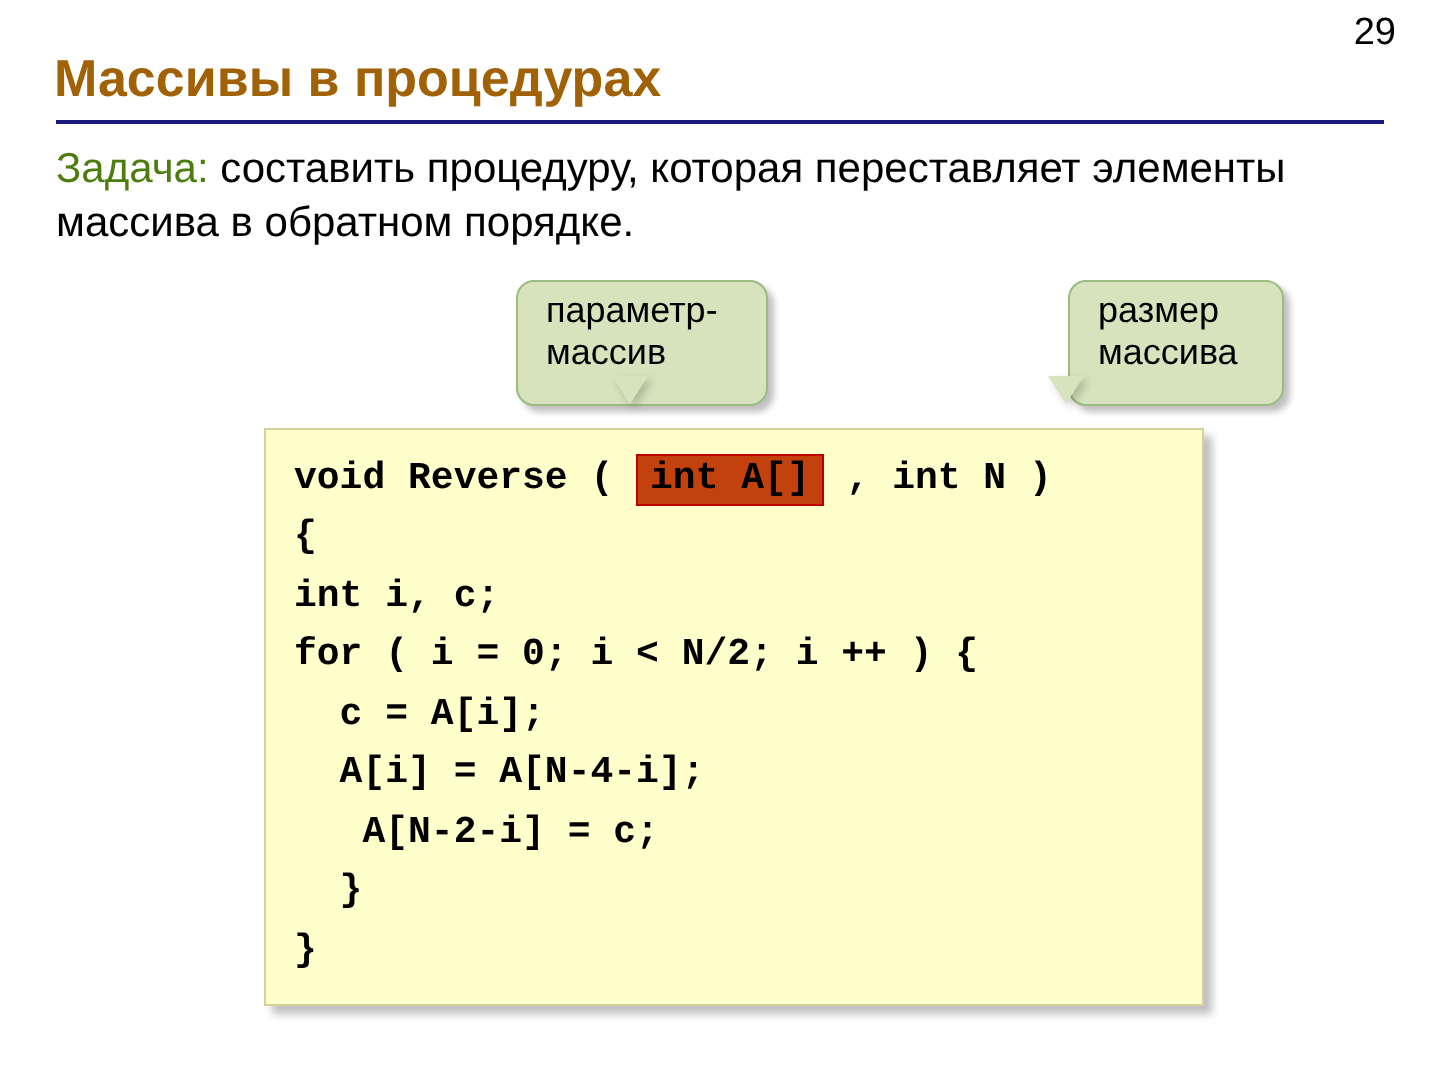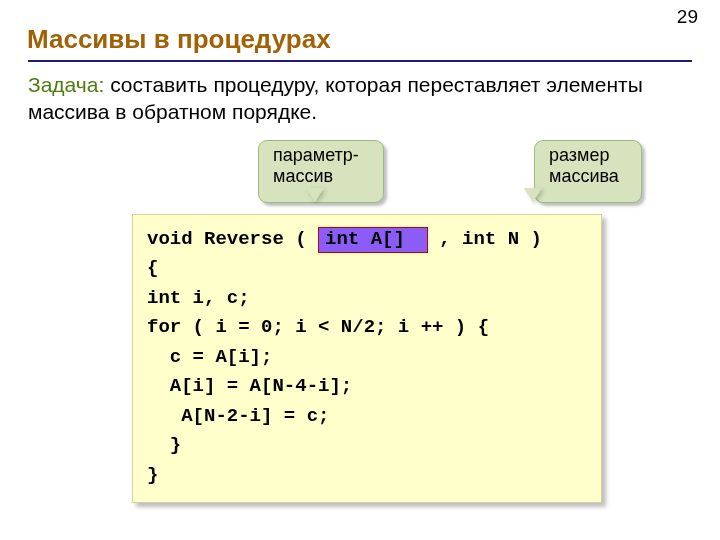--- a/index.html
+++ b/index.html
@@ -95,23 +95,23 @@
     box-sizing: border-box;
     font-family: "Courier New", monospace;
     font-size: 19px;
     font-weight: bold;
     color: #000;
     line-height: 1.55;
     white-space: pre;
   }
   .hl {
     display: inline-block;
-    background: #8b5cf6;
+    background: #c2410c;
     border: 1.5px solid #c00000;
-    padding: 0px 22px 1px 6px;
+    padding: 0px 6px 1px 6px;
     line-height: 1.2;
     vertical-align: baseline;
   }
 </style>
 </head>
 <body>
 
 <div class="slide">
 
   <div class="page-num">29</div>

